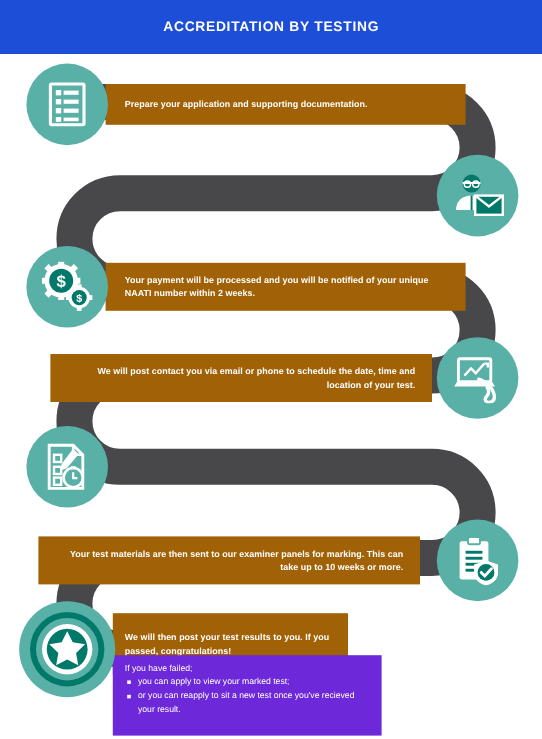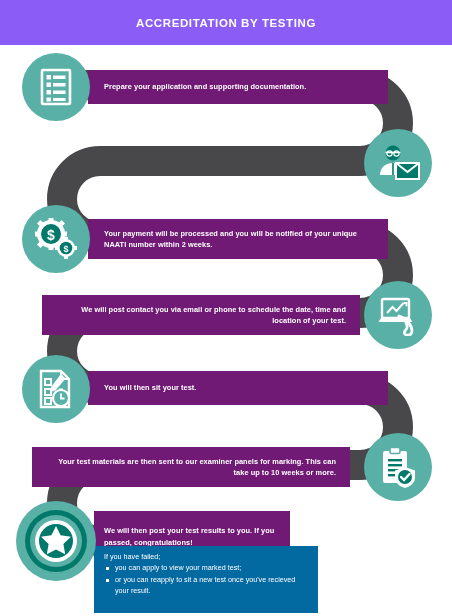--- a/index.html
+++ b/index.html
@@ -11,39 +11,39 @@
     position:relative;
   }
   #infographic{
     position:relative;
     width:452px;height:616px;
     background:#ffffff;
   }
   
   .header{
     position:absolute;left:0;top:0;width:452px;height:45px;
-    background:#8b5cf6;
+    background:#1d4ed8;
     display:flex;align-items:center;justify-content:center;
   }
   .header-title{
     color:#ffffff;
     font-size:11.5px;
     font-weight:bold;
     letter-spacing:0.6px;
   }
   
   .snake{
     position:absolute;left:0;top:45px;
     width:452px;height:571px;
     z-index:1;
   }
   
   .bar{
     position:absolute;
-    background:#701a75;
+    background:#a16207;
     z-index:2;
     display:flex;
     align-items:center;
     box-sizing:border-box;
   }
   .bar-text{
     color:#ffffff;
     font-size:7.4px;
     font-weight:bold;
     line-height:1.5;
@@ -60,21 +60,21 @@
     border-radius:50%;
     background:#58b0a6;
     z-index:3;
     display:flex;align-items:center;justify-content:center;
   }
   .circle svg{display:block;}
 
   
   .fail-panel{
     position:absolute;
-    background:#0369a1;
+    background:#6d28d9;
     z-index:2;
     box-sizing:border-box;
     padding:6px 10px 8px 10px;
   }
   .fail-lead{
     color:#ffffff;font-size:7.2px;line-height:1.45;margin:0 0 1px 0;
   }
   .fail-list{
     list-style:none;margin:0;padding:0;
   }
@@ -191,23 +191,20 @@
       <svg width="42" height="42" viewBox="0 0 42 42">
         <rect x="5" y="5" width="27" height="19" rx="1.5" fill="none" stroke="#ffffff" stroke-width="2.4"></rect>
         <path d="M10 19 l5.5 -6 l4 4 l7 -8" fill="none" stroke="#ffffff" stroke-width="2"></path>
         <path d="M26.5 9 h3 v3.2" fill="none" stroke="#ffffff" stroke-width="2"></path>
         <path d="M1.5 28 h34 l-2.5 -4 h-29 z" fill="#ffffff"></path>
         <path d="M22 22 c7 2 13 9 13 15 c0 3 -3 5 -6 4 c-2 -1 -2 -3 -1 -4 c2 -2 3 -5 1 -8" fill="none" stroke="#ffffff" stroke-width="2.8" stroke-linecap="round"></path>
       </svg>
     </span>
   </div>
 
-  <div class="bar align-left" style="left:88px;top:371px;width:300px;height:34px;padding:0 14px 0 16px;">
-    <div class="bar-text">You will then sit your test.</div>
-  </div>
   <div class="circle" style="left:22px;top:355px;width:68px;height:68px;">
     <span>
       <svg width="38" height="40" viewBox="0 0 38 40">
         <path d="M4 2 h20 l8 8 v28 h-28 z" fill="none" stroke="#ffffff" stroke-width="2.4"></path>
         <path d="M24 2 v8 h8" fill="none" stroke="#ffffff" stroke-width="2.2"></path>
         <rect x="8" y="10" width="6" height="6" fill="none" stroke="#ffffff" stroke-width="2"></rect>
         <rect x="8" y="20" width="6" height="6" fill="none" stroke="#ffffff" stroke-width="2"></rect>
         <rect x="8" y="29" width="6" height="6" fill="none" stroke="#ffffff" stroke-width="2"></rect>
         <path d="M24 5 l4.5 4.5 l-10 12 l-5.5 1.5 l1.5 -5.5 z" fill="#ffffff"></path>
         <circle cx="24" cy="29" r="8" fill="#58b0a6" stroke="#ffffff" stroke-width="2.2"></circle>

